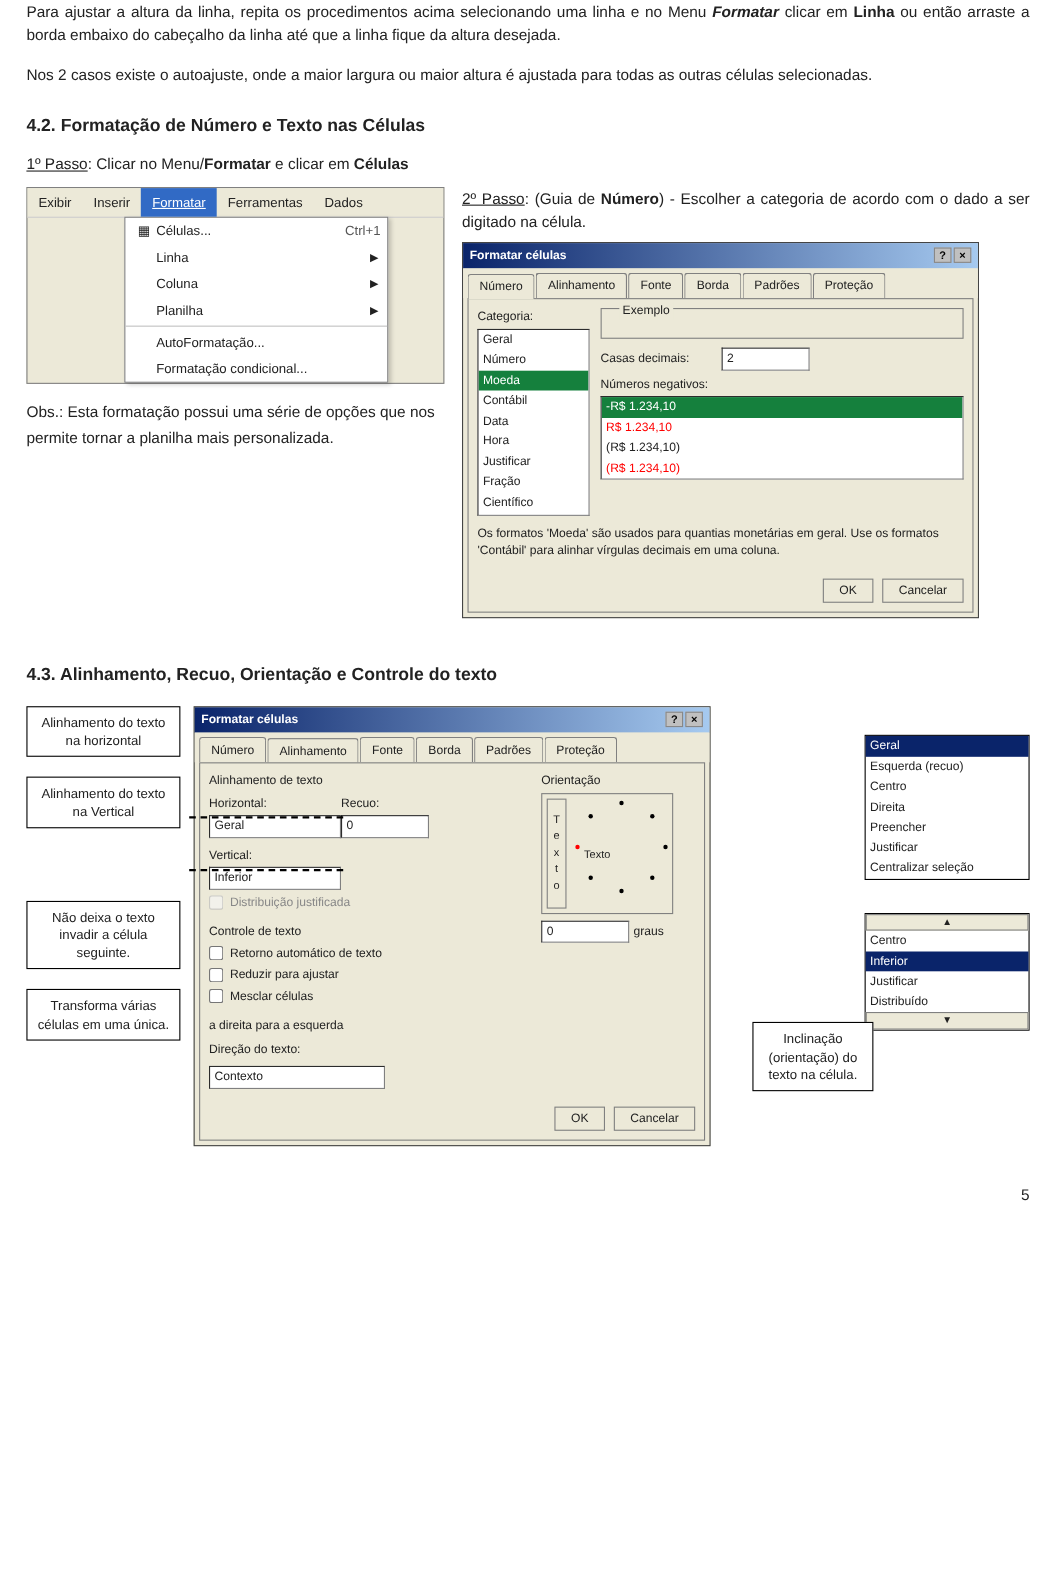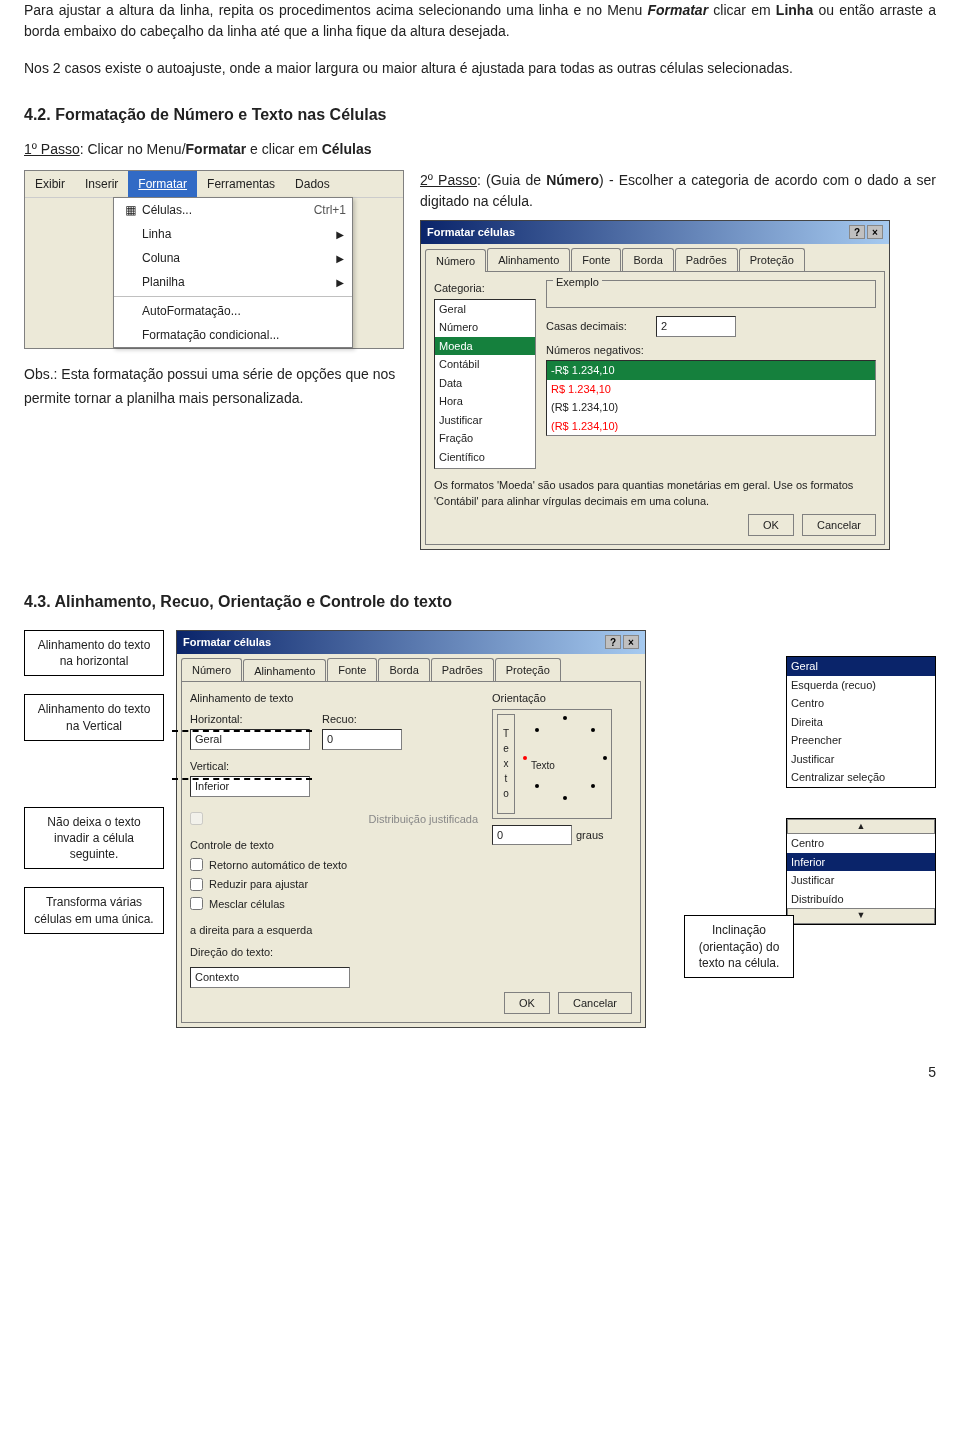--- a/index.html
+++ b/index.html
@@ -38,23 +38,23 @@
   .dlg-body { border: 1px solid #808080; margin: 0 4px 4px 4px; padding: 8px; background: #ece9d8; }
   .dlg-row { display: flex; gap: 10px; }
   .label { font-size: 11px; margin-bottom: 2px; }
   .listbox { background: #fff; border: 1px inset #808080; font-size: 11px; overflow: hidden; }
   .listbox .item { padding: 1px 4px; }
   .listbox .item.sel { background: #15803d; color: #fff; }
   .field-row { display: flex; align-items: center; margin-bottom: 5px; }
   .field-row .flabel { width: 110px; }
   .spin, .combo { background: #fff; border: 1px inset #808080; padding: 1px 4px; min-width: 80px; display: inline-block; }
   .group { border: 1px solid #808080; padding: 6px; position: relative; margin-top: 8px; }
-  .group .legend { position: absolute; top: -7px; left: 6px; background: #ece9d8; padding: 0 3px; font-size: 11px; }
+  .group .legend { position: absolute; top: -7px; left: 16px; background: #ece9d8; padding: 0 3px; font-size: 11px; }
   .desc { font-size: 11px; margin-top: 8px; }
-  .dlg-buttons { display: flex; justify-content: flex-end; gap: 8px; margin-top: 4px; }
+  .dlg-buttons { display: flex; justify-content: flex-end; gap: 8px; margin-top: 16px; }
   .winbtn { background: #ece9d8; border: 1px solid #808080; padding: 2px 14px; font-size: 11px; }
 
   
   .dlg2 { width: 470px; background: #ece9d8; border: 1px solid #444; font-family: Tahoma, Arial, sans-serif; font-size: 11px; }
   .dlg2-body { border: 1px solid #808080; margin: 0 4px 4px 4px; padding: 8px; background: #ece9d8; }
   .orient-box { border: 1px solid #808080; width: 120px; height: 110px; position: relative; background: #ece9d8; }
   .orient-vertical { position: absolute; left: 4px; top: 4px; bottom: 4px; width: 18px; border: 1px solid #808080; display: flex; flex-direction: column; align-items: center; justify-content: center; gap: 0; font-size: 10px; }
   .orient-dial { position: absolute; left: 30px; top: 6px; width: 84px; height: 84px; }
   .dot { position: absolute; width: 4px; height: 4px; background: #000; border-radius: 50%; }
   .orient-text { position: absolute; left: 38px; top: 48px; font-size: 10px; }
@@ -238,35 +238,35 @@
         <div class="tab active"><span>Alinhamento</span></div>
         <div class="tab"><span>Fonte</span></div>
         <div class="tab"><span>Borda</span></div>
         <div class="tab"><span>Padrões</span></div>
         <div class="tab"><span>Proteção</span></div>
       </div>
       <div class="dlg2-body" style="position:relative;">
         <div style="display:flex; gap:14px;">
           <div style="flex:1;">
             <div class="label">Alinhamento de texto</div>
-            <div style="display:flex; gap:12px; margin-top:4px;">
+            <div style="display:flex; gap:0; margin-top:4px;">
               <div>
                 <div class="label">Horizontal:</div>
                 <span class="combo" style="width:120px;"><span>Geral</span></span>
               </div>
               <div>
                 <div class="label">Recuo:</div>
                 <span class="spin" style="width:50px;"><span>0</span></span>
               </div>
             </div>
             <div style="margin-top:8px;">
               <div class="label">Vertical:</div>
               <span class="combo" style="width:120px;"><span>Inferior</span></span>
             </div>
-            <div class="chk-row" style="color:#888; margin-top:14px;justify-content:space-between;">
+            <div class="chk-row" style="color:#888; margin-top:4px;">
               <input type="checkbox" disabled="" style="">
               <span>Distribuição justificada</span>
             </div>
 
             <div class="label" style="margin-top:10px;">Controle de texto</div>
             <div class="chk-row">
                 <input type="checkbox" style="">
                 <span>Retorno automático de texto</span>
               </div>
             <div class="chk-row">

